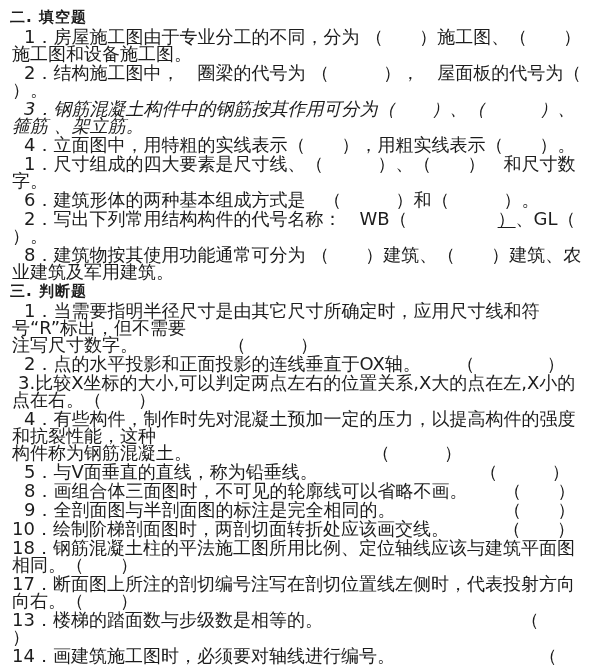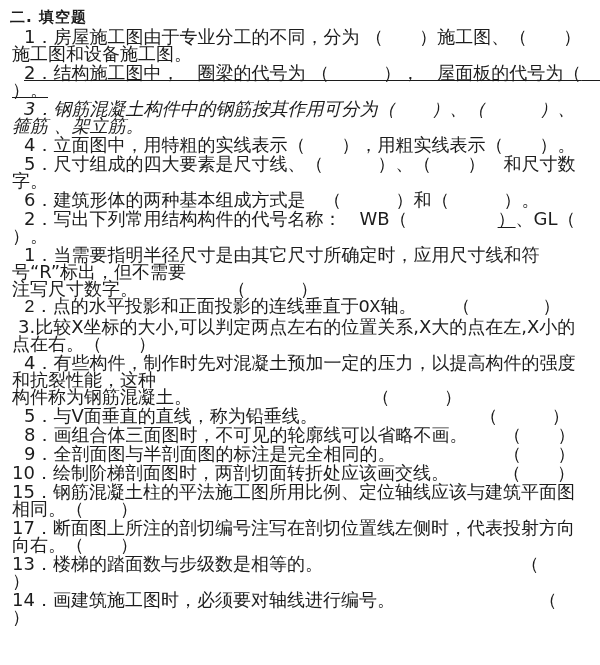--- a/index.html
+++ b/index.html
@@ -35,64 +35,66 @@
     white-space: normal;
     word-break: break-all;
   }
   p.ti0 { text-indent: 0; }
   p.ti6 { text-indent: 6px; }
   .u { text-decoration: underline; text-underline-offset: 2px; }
 
   
   .s2h  { margin-top: 2px; }
   .s2q1 { margin-top: 11px; }
-  .s2q2 { margin-top: 10px; text-decoration: underline; }
+  .s2q2 { margin-top: 10px; }
   .s2q3 { margin-top: 9px; font-style: italic; }
   .s2q4, .s2q5, .s2q6 { margin-top: 2px; }
   .s2q7 { margin-top: 11px; }
   .s2q8 { margin-top: 15px; }
   .s3h  { margin-top: 10px; }
   .s3q1 { margin-top: 4px;  line-height: 28px; }
-  .s3q2 { margin-top: 9px; font-family: Liberation Mono, monospace; }
+  .s3q2 { margin-top: 9px; }
   .s3q3 { margin-top: 7px; }
   .s3q4 { margin-top: 8px;  line-height: 25px; }
   .s3q5 { margin-top: 9px; }
   .s3q6 { margin-top: 9px;  line-height: 25px; }
   .s3q7 { margin-top: 8px; }
   .s3q8, .s3q9, .s3q10, .s3q11, .s3q12, .s3q13, .s3q14 { margin-top: 3px; }
 </style>
 </head>
 <body>
 
 <div class="page">
 
   <h2 class="sec s2h">二. 填空题</h2>
 
   <p class="q s2q1">1．房屋施工图由于专业分工的不同，分为 （　　）施工图、（　　）施工图和设备施工图。</p>
   <p class="q s2q2">2．结构施工图中，　圈梁的代号为 （　　　），　屋面板的代号为（　　　）。</p>
   <p class="q s2q3">3．钢筋混凝土构件中的钢筋按其作用可分为（　　）、（　　　）、箍筋 、架立筋。</p>
   <p class="q s2q4">4．立面图中，用特粗的实线表示（　　），用粗实线表示（　　）。</p>
-  <p class="q s2q5">5．尺寸组成的四大要素是尺寸线、（　　　）、（　　）　和尺寸数字。</p>
+  <p class="q s2q5">1．尺寸组成的四大要素是尺寸线、（　　　）、（　　）　和尺寸数字。</p>
   <p class="q s2q6">6．建筑形体的两种基本组成方式是　（　　　）和（　　　）。</p>
 
   <p class="q s2q7"><span>2．写出下列常用结构构件的代号名称：　WB（　　　　　</span><span class="u">）</span><span>、GL（　　　）。</span></p>
 
+  <p class="q s2q8">8．建筑物按其使用功能通常可分为 （　　）建筑、（　　）建筑、农业建筑及军用建筑。</p>
 
+  <h2 class="sec s3h">三. 判断题</h2>
 
   <p class="q s3q1"><span>1．当需要指明半径尺寸是由其它尺寸所确定时，应用尺寸线和符号“R”标出，但不需要</span><br><span>注写尺寸数字。　　　　　（　　　）</span></p>
 
   <p class="q s3q2">2．点的水平投影和正面投影的连线垂直于OX轴。　　（　　　　）</p>
   <p class="q s3q3 ti6">3.比较X坐标的大小,可以判定两点左右的位置关系,X大的点在左,X小的点在右。（　　）</p>
 
   <p class="q s3q4"><span>4．有些构件，制作时先对混凝土预加一定的压力，以提高构件的强度和抗裂性能，这种</span><br><span>构件称为钢筋混凝土。　　　　　　　　　　（　　　）</span></p>
 
   <p class="q s3q5">5．与V面垂直的直线，称为铅垂线。　　　　　　　　　（　　　）</p>
 
 
   <p class="q s3q8">8．画组合体三面图时，不可见的轮廓线可以省略不画。　　（　　）</p>
   <p class="q s3q9">9．全剖面图与半剖面图的标注是完全相同的。　　　　　　（　　）</p>
   <p class="q s3q10 ti0">10．绘制阶梯剖面图时，两剖切面转折处应该画交线。　　　（　　）</p>
-  <p class="q s3q11 ti0">15．钢筋混凝土柱的平法施工图所用比例、定位轴线应该与建筑平面图相同。（　　）</p>
+  <p class="q s3q11 ti0">18．钢筋混凝土柱的平法施工图所用比例、定位轴线应该与建筑平面图相同。（　　）</p>
   <p class="q s3q12 ti0">17．断面图上所注的剖切编号注写在剖切位置线左侧时，代表投射方向向右。（　　）</p>
   <p class="q s3q13 ti0">13．楼梯的踏面数与步级数是相等的。　　　　　　　　　　　（　　）</p>
   <p class="q s3q14 ti0">14．画建筑施工图时，必须要对轴线进行编号。　　　　　　　　（　　）</p>
 
 </div>
 
 </body></html>

